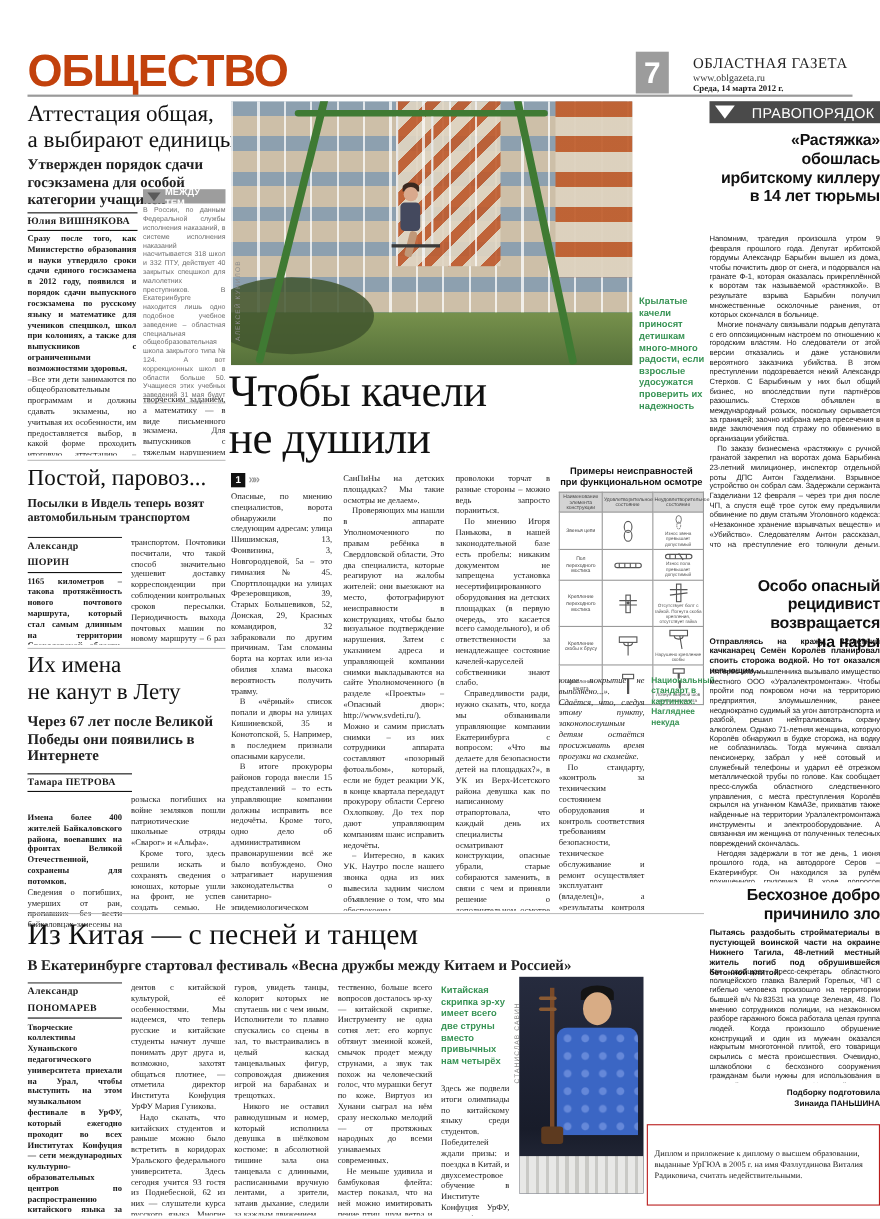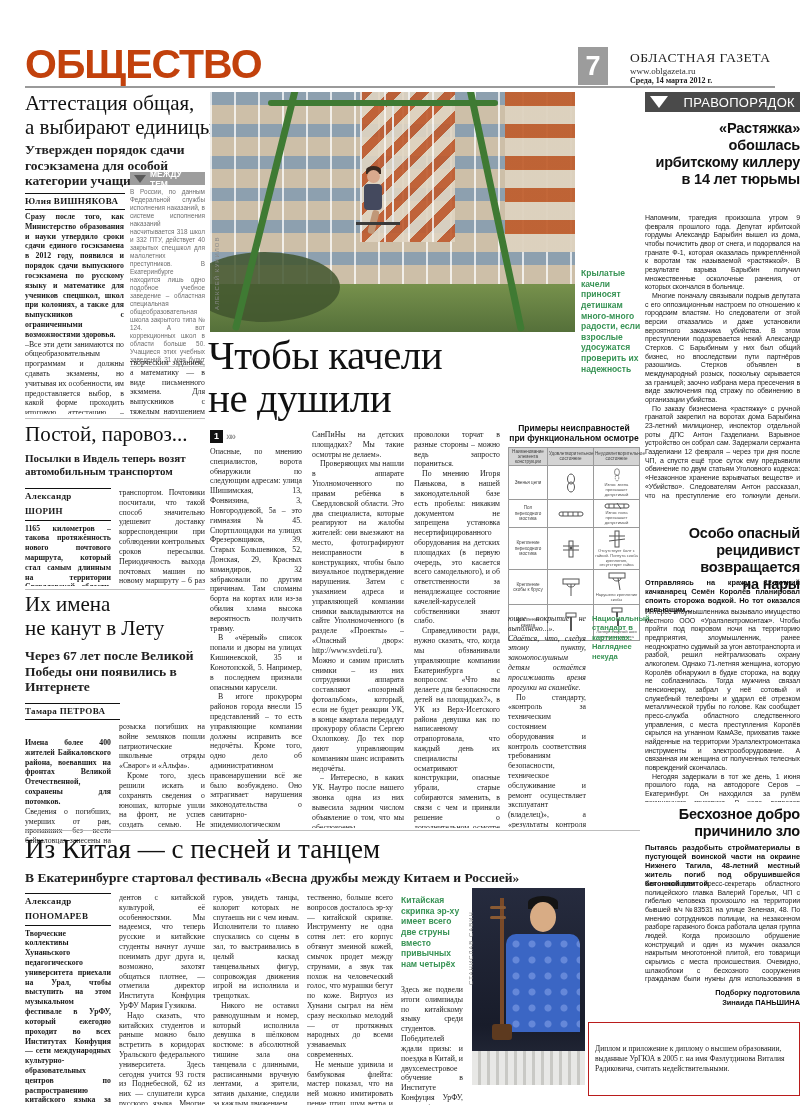--- a/index.html
+++ b/index.html
@@ -340,21 +340,21 @@
 
   </div>
   <div class="col" style="left:119px;top:893px;width:86px;height:212px;">
     <div>
         <p>дентов с китайской культурой, её особенностями. Мы надеемся, что теперь русские и китайские студенты начнут лучше понимать друг друга и, возможно, захотят общаться плотнее, — отметила директор Института Конфуция УрФУ Мария Гузикова.</p>
         <p>Надо сказать, что китайских студентов и раньше можно было встретить в коридорах Уральского федерального университета. Здесь сегодня учится 93 гостя из Поднебесной, 62 из них — слушатели курса русского языка. Многие из них тоже пришли на фестиваль, чтобы увидеть выступления соотечественников.</p>
       </div>
   </div>
   <div class="col" style="left:213px;top:893px;width:86px;height:212px;">
     <div>
-        <p>гуров, увидеть танцы, колорит которых не спутаешь ни с чем иным. Исполнители то плавно спускались со сцены в зал, то выстраивались в целый каскад танцевальных фигур, сопровождая движения игрой на исполнила и трещотках.</p>
+        <p>гуров, увидеть танцы, колорит которых не спутаешь ни с чем иным. Исполнители то плавно спускались со сцены в зал, то выстраивались в целый каскад танцевальных фигур, сопровождая движения игрой на барабанах и трещотках.</p>
         <p>Никого не оставил равнодушным и номер, который исполнила девушка в шёлковом костюме: в абсолютной тишине зала она танцевала с длинными, расписанными вручную лентами, а зрители, затаив дыхание, следили за каждым движением.</p>
       </div>
   </div>
   <div class="col" style="left:307px;top:893px;width:86px;height:212px;">
     <div>
         <p>тественно, больше всего вопросов досталось эр-ху — китайской скрипке. Инструменту не одна сотня лет: его корпус обтянут змеиной кожей, смычок продет между струнами, а звук так похож на человеческий голос, что мурашки бегут по коже. Виртуоз из Хунани сыграл на нём сразу несколько мелодий — от протяжных народных до всеми узнаваемых современных.</p>
         <p>Не меньше удивила и бамбуковая флейта: мастер показал, что на ней можно имитировать пение птиц, шум ветра и даже скороговорку уличного торговца. Зал отвечал музыкантам овациями и долго не отпускал их со сцены.</p>
       </div>
   </div>
   <div class="abs green-cap" style="left:401px;top:895px;width:62px;">Китайская скрипка эр-ху имеет всего две струны вместо привычных нам четырёх</div>

